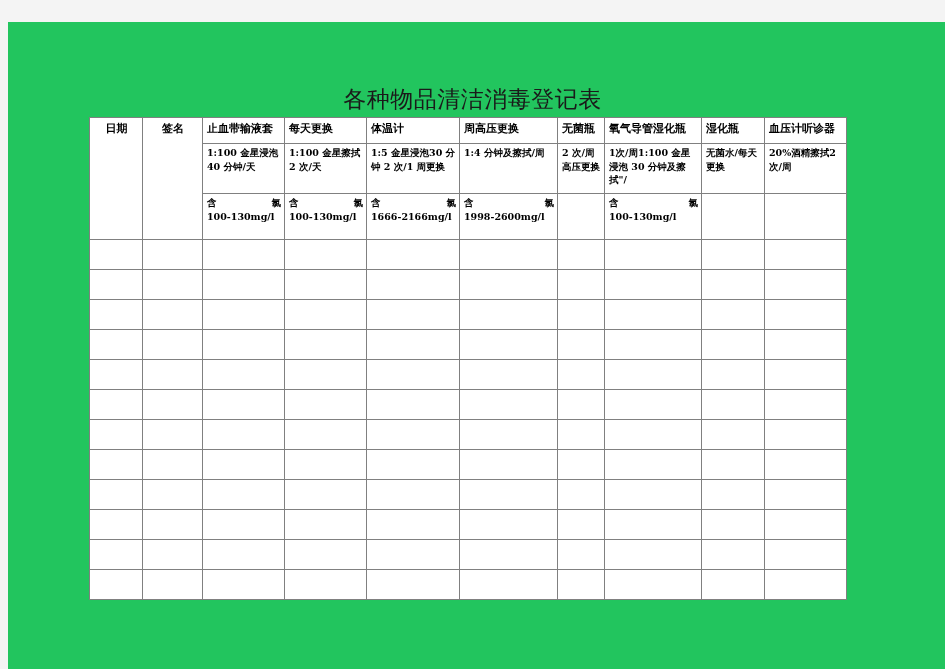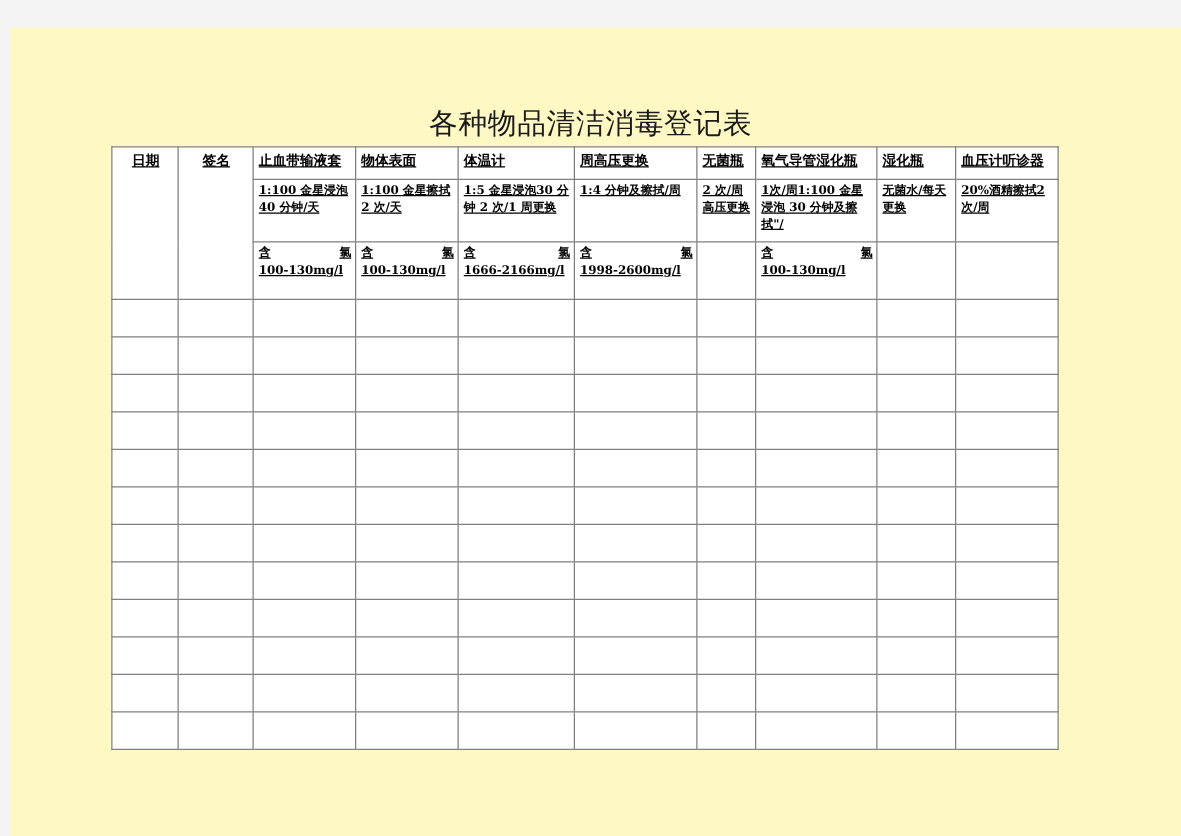--- a/index.html
+++ b/index.html
@@ -12,40 +12,39 @@
     background: #f4f4f4;
     font-family: "DejaVu Sans", "Liberation Sans", sans-serif;
     overflow: hidden;
   }
   #page {
     position: absolute;
     left: 8px;
     top: 22px;
     width: 937px;
     height: 647px;
-    background: #fef9c3;
+    background: #22c55e;
   }
   #doc-title {
     position: absolute;
     left: 0;
     top: 62px;
     width: 929px;
     text-align: center;
     font-family: "DejaVu Serif", "Liberation Serif", serif;
     font-size: 23px;
     line-height: 30px;
     color: #1a1a1a;
     letter-spacing: 0.5px;
     white-space: nowrap;
   }
   #table-wrap {
     position: absolute;
     left: 81px;
     top: 95px;
-    text-decoration: underline;
   }
   table.reg {
     border-collapse: collapse;
     table-layout: fixed;
     width: 757px;
     background: #fff;
   }
   table.reg td {
     border: 1px solid #808080;
     vertical-align: top;
@@ -95,21 +94,21 @@
         <col style="width:47px">
           <col style="width:97px">
           <col style="width:63px">
         <col style="width:82px">
       </colgroup>
       <tbody id="table-body">
           <tr class="hdr-name">
             <td class="leftcol" rowspan="3">日期</td>
             <td class="leftcol" rowspan="3">签名</td>
             <td>止血带输液套</td>
-            <td>物体表面</td>
+            <td>每天更换</td>
             <td>体温计</td>
             <td>周高压更换</td>
             <td>无菌瓶</td>
             <td>氧气导管湿化瓶</td>
             <td>湿化瓶</td>
             <td>血压计听诊器</td>
           </tr>
           <tr class="hdr-method">
             <td>1:100  金星浸泡 40 分钟/天</td>
             <td>1:100 金星擦拭2 次/天</td>

